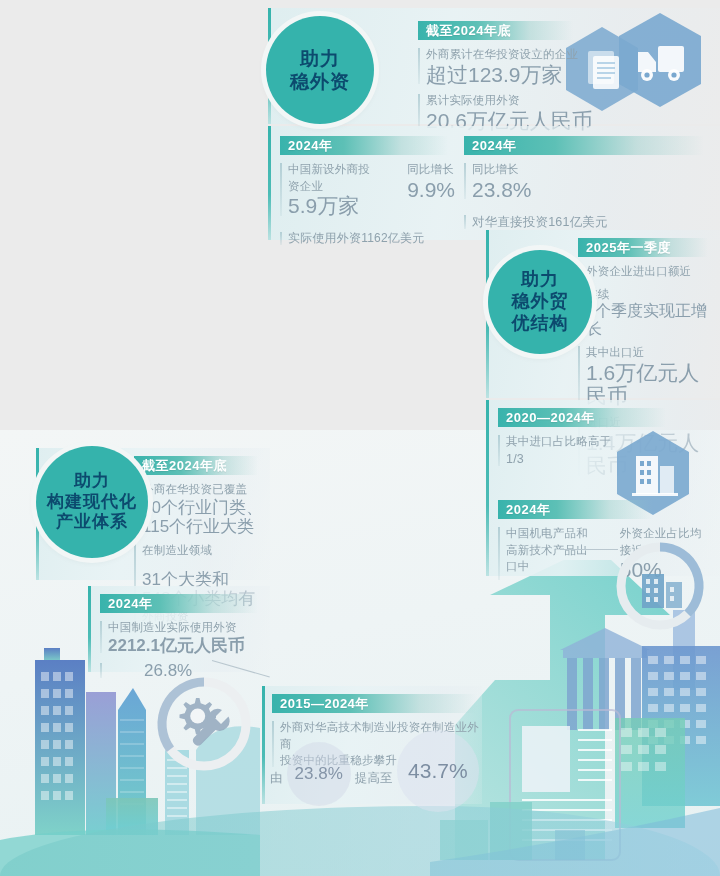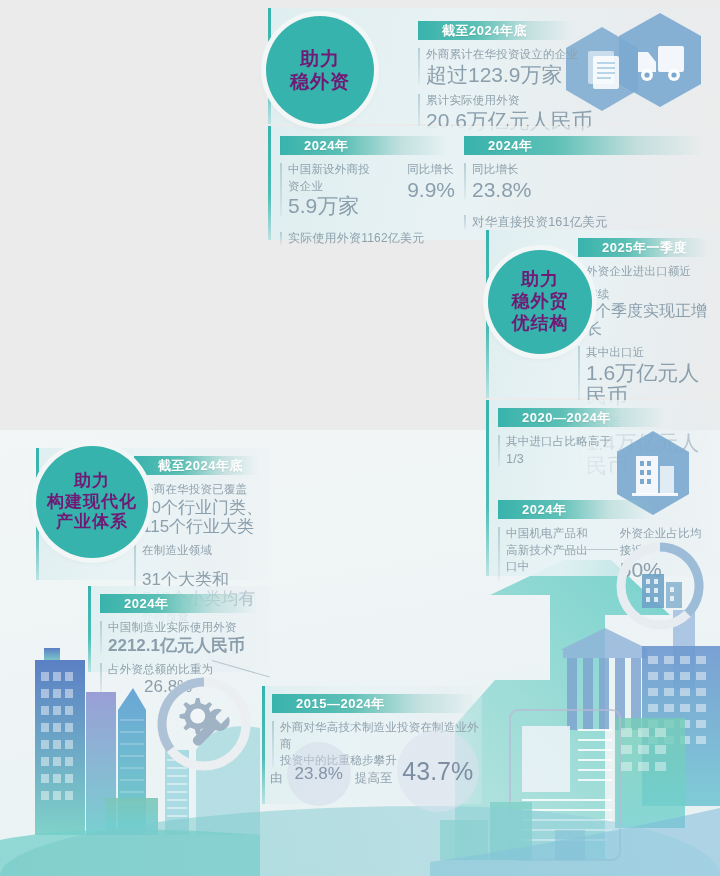--- a/index.html
+++ b/index.html
@@ -38,31 +38,31 @@
   .panel-rule{
     position:absolute;left:0;top:0;width:3px;bottom:0;
     background:linear-gradient(180deg,#35b3ac 0%,#4cbcb6 60%,rgba(76,188,182,.25) 100%);
   }
 
   
   .badge{
     position:absolute;border-radius:50%;
     background:#35b3ac;
     display:flex;align-items:center;justify-content:center;
-    color:#701a75;font-weight:bold;text-align:center;line-height:1.22;
+    color:#0c4a6e;font-weight:bold;text-align:center;line-height:1.22;
     box-shadow:0 0 0 5px #f2f6f6, 0 2px 8px rgba(0,0,0,.10);
     letter-spacing:1px;
     z-index:6;
   }
 
   
   .hbar{
     position:relative;height:19px;display:flex;align-items:center;
     background:linear-gradient(90deg,#38b3ac 0%,#5dc0b6 38%,rgba(150,205,200,.45) 72%,rgba(220,234,233,0) 100%);
-    padding-left:24px;box-sizing:border-box;
+    padding-left:8px;box-sizing:border-box;
   }
   .hbar span{color:#ffffff;font-size:13px;font-weight:bold;letter-spacing:.5px;
     text-shadow:0 1px 1px rgba(0,0,0,.08);}
 
   
   .tblock{position:relative;padding-left:8px;margin-top:6px;}
   .tblock:before{
     content:"";position:absolute;left:0;top:2px;bottom:2px;width:2px;
     background:linear-gradient(180deg,rgba(140,180,190,.55),rgba(140,180,190,.12));
   }
@@ -494,21 +494,20 @@
     <div class="panel-rule"></div>
     <div style="position:absolute;left:12px;top:8px;width:166px;">
       <div class="hbar" style="width:158px;">
         <span>2024年</span>
       </div>
       <div class="tblock">
         <div class="lbl">中国制造业实际使用外资</div>
         <div class="big" style="font-size:17px;font-weight:bold;">2212.1亿元人民币</div>
       </div>
       <div class="tblock">
-        <div class="lbl">占外资总额的比重为</div>
         <div class="big" style="font-size:17px;margin-left:36px;">26.8%</div>
       </div>
     </div>
   </div>
 
   <svg style="position:absolute;left:152px;top:672px;width:104px;height:104px;" viewBox="0 0 104 104">
     <circle cx="52" cy="52" r="42" fill="none" stroke="#eceff1" stroke-width="9"></circle>
     <path d="M52 10 a42 42 0 0 0 -33.6 67.2" fill="none" stroke="#9db6cf" stroke-width="9" opacity=".8"></path>
     <g fill="#93a8bd" opacity=".85">
       <path d="M44 26 l3.5 0 1.2 5.2 4.6 1.9 4.3-3.2 2.5 2.5 -3.2 4.3 1.9 4.6 5.2 1.2 0 3.5 -5.2 1.2 -1.9 4.6 3.2 4.3 -2.5 2.5 -4.3-3.2 -4.6 1.9 -1.2 5.2 -3.5 0 -1.2-5.2 -4.6-1.9 -4.3 3.2 -2.5-2.5 3.2-4.3 -1.9-4.6 -5.2-1.2 0-3.5 5.2-1.2 1.9-4.6 -3.2-4.3 2.5-2.5 4.3 3.2 4.6-1.9 Z"></path>
@@ -533,18 +532,18 @@
 
     <div style="position:absolute;left:8px;top:68px;width:215px;height:48px;display:flex;align-items:center;gap:4px;">
       <span class="lbl" style="font-size:12.5px;">由</span>
       <div style="position:relative;width:64px;height:64px;margin-top:-8px;display:flex;align-items:center;justify-content:center;
                   border-radius:50%;background:rgba(208,216,230,.45);">
         <span style="font-size:17px;color:#8595a8;">23.8%</span>
       </div>
       <span class="lbl" style="font-size:12.5px;">提高至</span>
       <div style="position:relative;width:82px;height:82px;margin-top:-14px;display:flex;align-items:center;justify-content:center;
                   border-radius:50%;background:rgba(218,226,238,.55);">
-        <span style="font-size:25px;color:#7d8ea2;">43.7%</span>
+        <span style="font-size:21px;color:#7d8ea2;">43.7%</span>
       </div>
     </div>
   </div>
 
 </div>
 
 </body></html>

